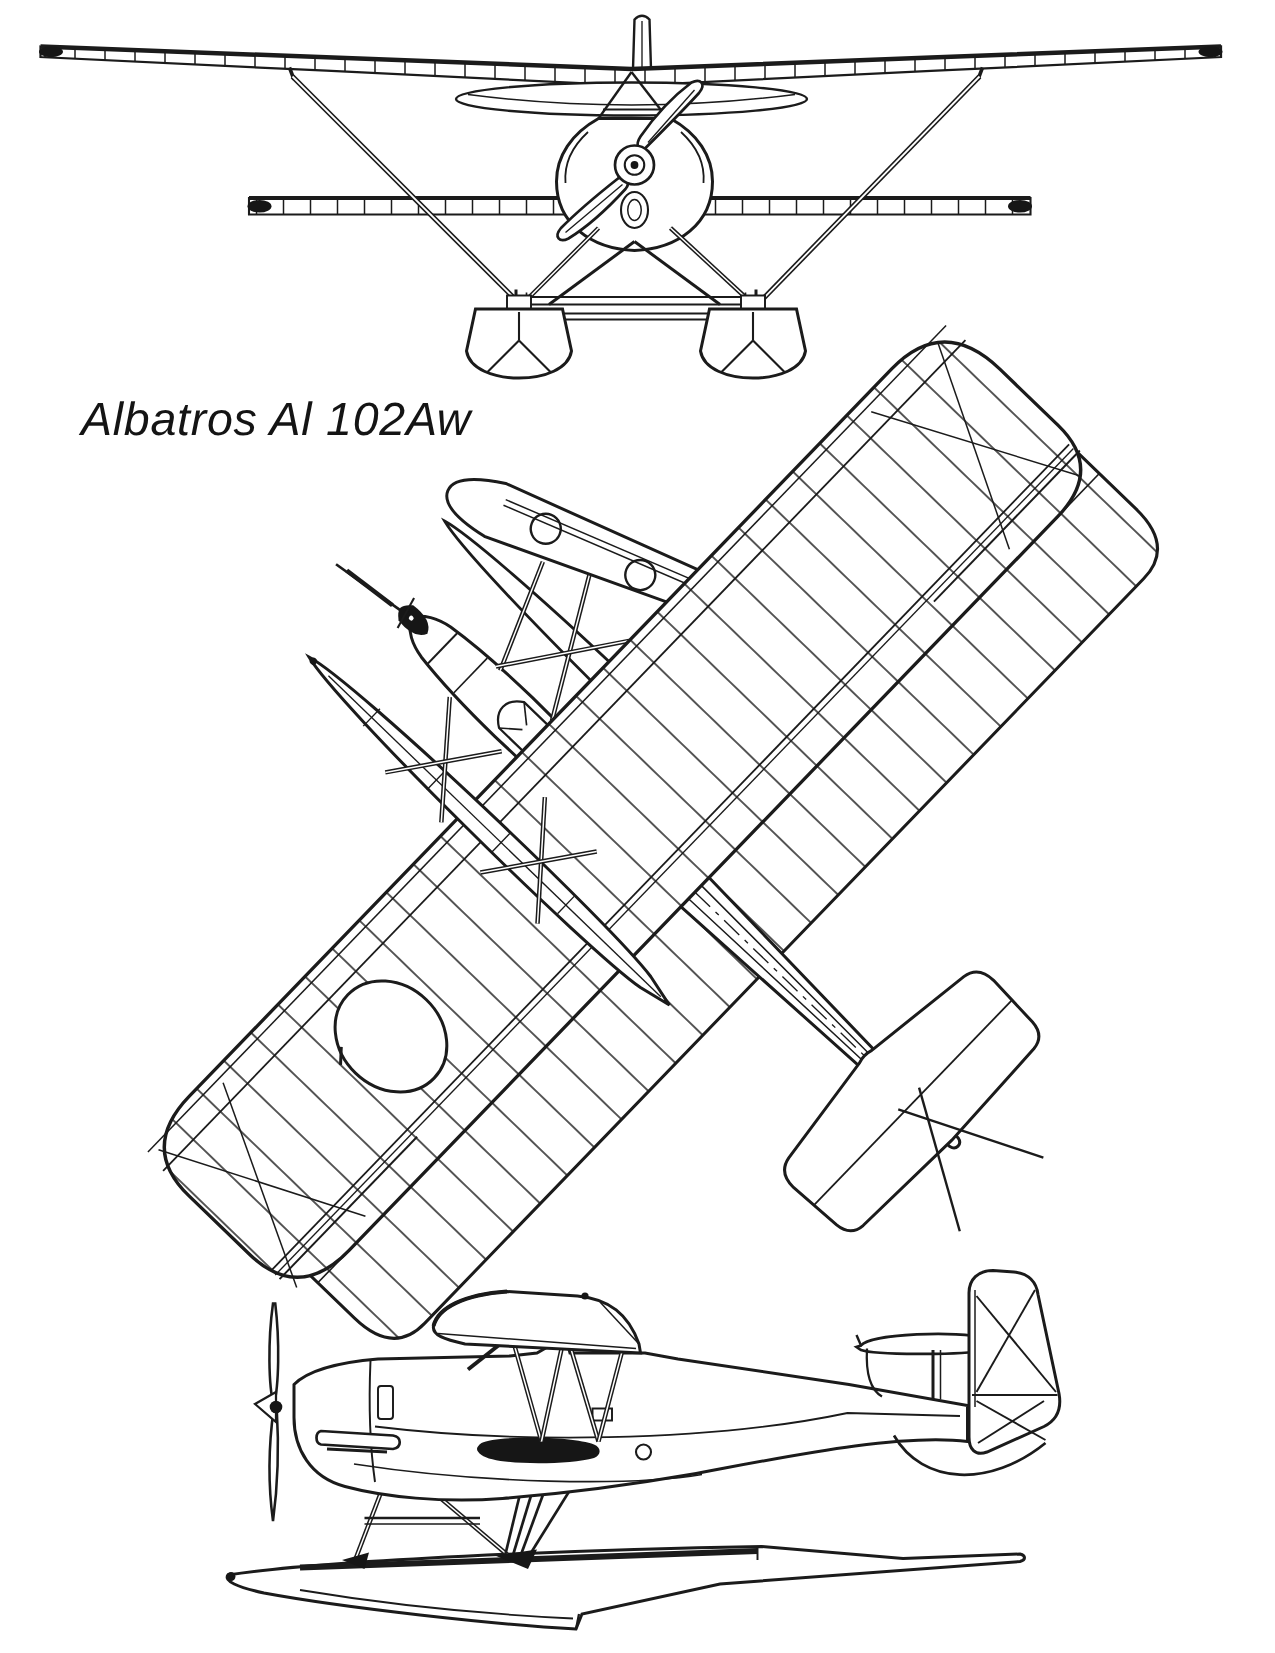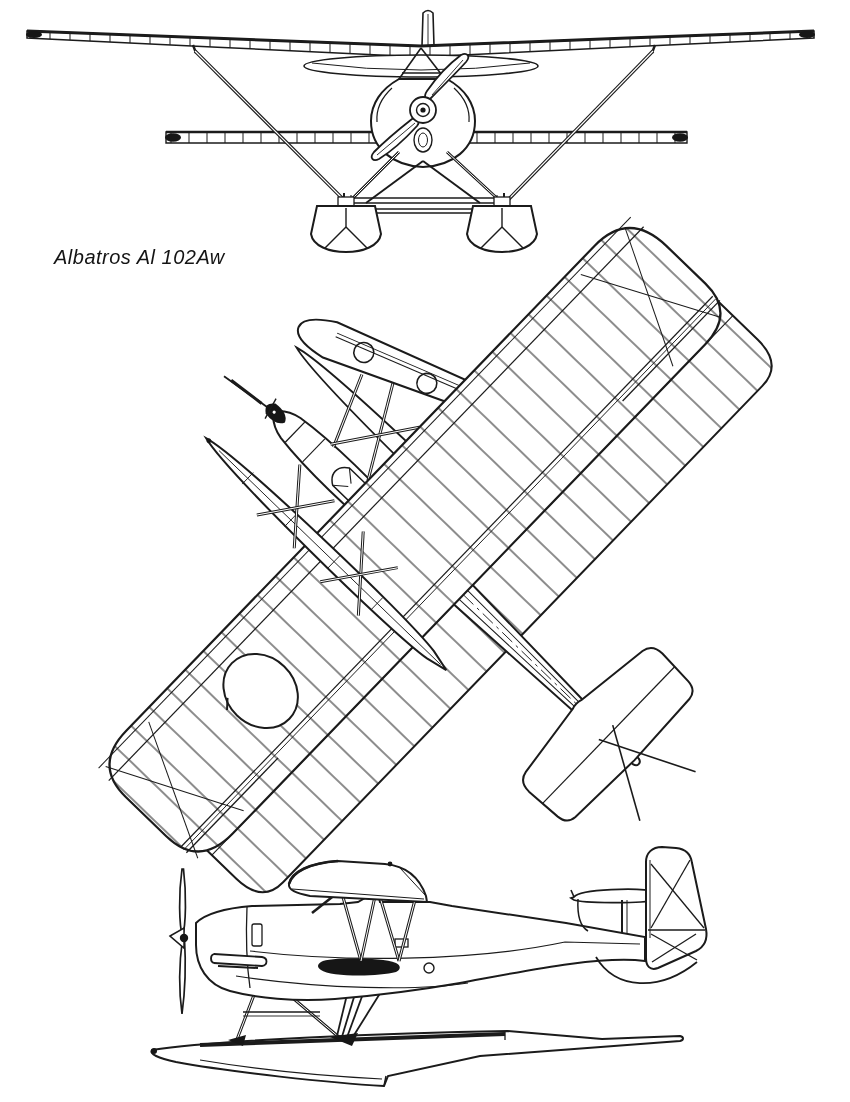--- a/index.html
+++ b/index.html
@@ -5,23 +5,23 @@
   html,body{margin:0;padding:0;background:#e8e8e8;}
   .page{
     position:relative;
     width:850px;height:1102px;
     background:#ffffff;
     overflow:hidden;
     font-family:"Liberation Sans", sans-serif;
   }
   .caption{
     position:absolute;
-    left:54px;top:246px;
+    left:54px;top:262px;
     font-style:italic;
-    font-size:20px;
+    font-size:31px;
     letter-spacing:0.5px;
     color:#141414;
     white-space:nowrap;
   }
   svg{position:absolute;left:0;top:0;}
   .ln{stroke:#1b1b1b;fill:none;}
   .wh{fill:#ffffff;stroke:#1b1b1b;}
   .dk{fill:#161616;stroke:none;}
 </style>
 </head>

